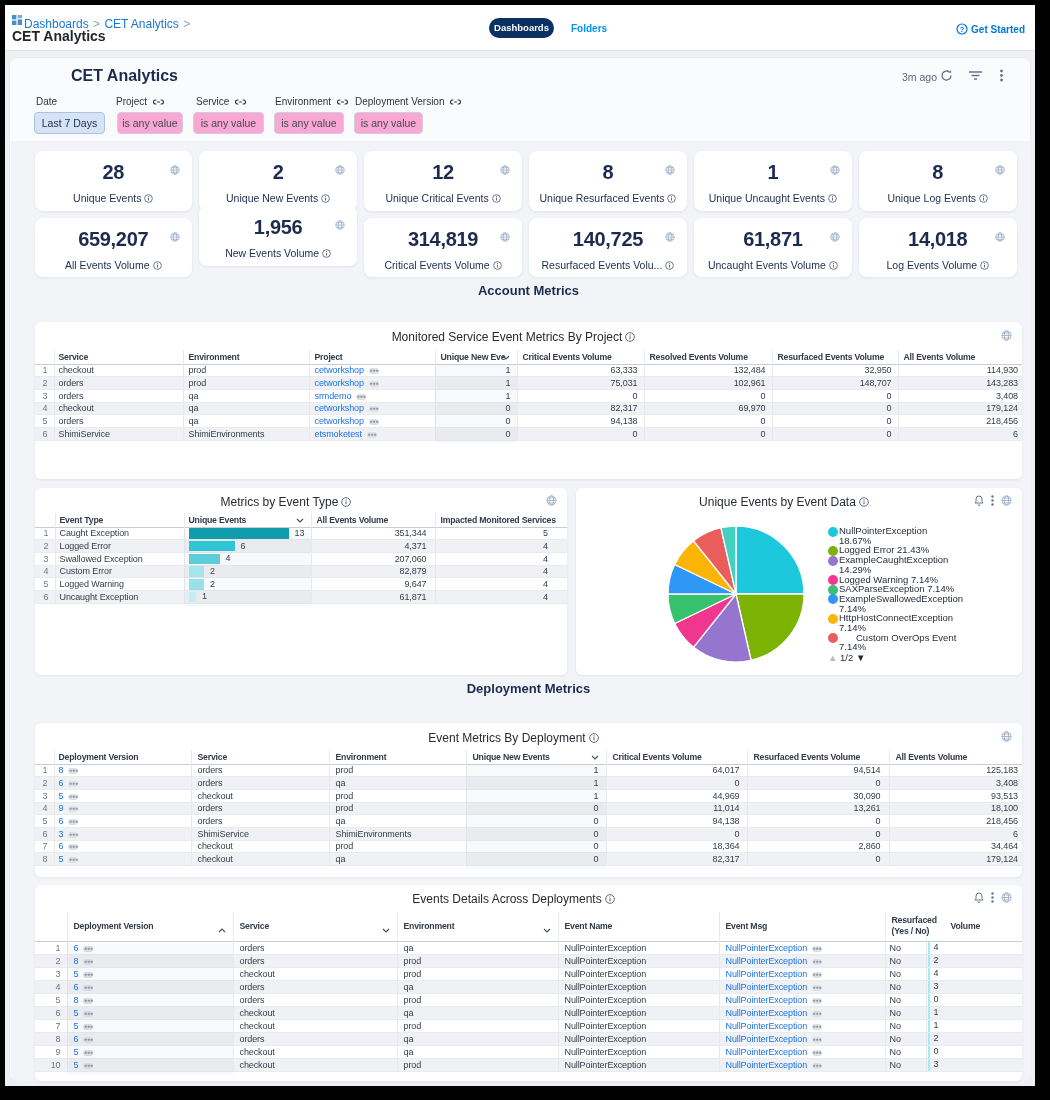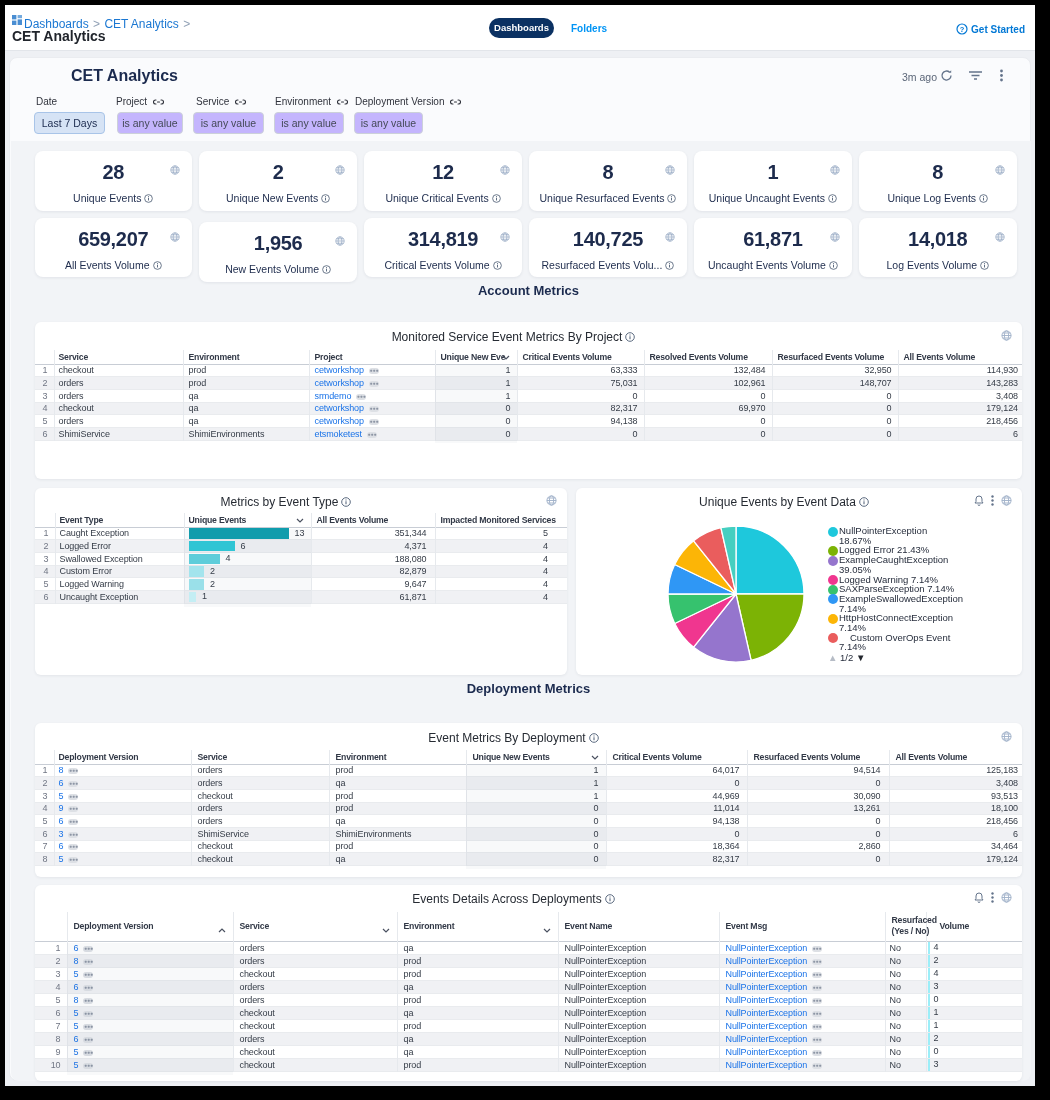--- a/index.html
+++ b/index.html
@@ -8,21 +8,21 @@
 .crumb .sep{color:#90a0b5;margin:0 1px}
 .pagetitle{position:absolute;left:7px;top:23px;font-size:14px;font-weight:700;color:#21252c}
 .tabpill{position:absolute;left:484px;top:13px;width:65px;height:20px;background:#0b3162;border-radius:10px;color:#fff;font-size:9.5px;font-weight:700;text-align:center;line-height:20px}
 .folders{position:absolute;left:566px;top:18px;font-size:10px;font-weight:700;color:#0094f5}
 .getstarted{position:absolute;right:10px;top:18px;font-size:10px;font-weight:700;color:#0278d5}
 .panel{position:absolute;left:4px;top:52px;width:1022px;height:1024px;background:#fafbfd;border-radius:8px;border:1px solid #eaecf0}
 .ptitle{position:absolute;left:61px;top:9px;font-size:16px;font-weight:700;color:#1b2a4e}
 .flabel{position:absolute;top:38px;font-size:10px;font-weight:400;color:#30333c;white-space:nowrap}
 .fchip{position:absolute;top:54px;height:22px;border-radius:4px;font-size:10.5px;text-align:center;line-height:21px;color:#30333c;white-space:nowrap}
 .fdate{background:#d6e3f5;border:1px solid #a8c4e8;color:#1b2a4e;font-weight:400}
-.fany{background:#c4b5fd;border:1px solid #ccd1d9;color:#434956}
+.fany{background:#f9a8d4;border:1px solid #ccd1d9;color:#434956}
 .looker{position:absolute;left:1px;top:83px;width:1020px;height:940px;background:#f2f4f7;border-radius:0 0 8px 8px}
 .mcard{position:absolute;width:157.5px;height:59.5px;background:#fff;border-radius:8px;box-shadow:0 1px 3px rgba(30,40,60,.08)}
 .mnum{position:absolute;left:0;width:100%;top:10px;text-align:center;font-size:20px;font-weight:700;color:#1d2b4c;letter-spacing:-.3px;line-height:23px}
 .mlab{position:absolute;left:0;width:100%;top:41px;text-align:center;font-size:10.5px;font-weight:400;color:#1d2b4c;white-space:nowrap}
 .mglobe{position:absolute;right:12px;top:10px}
 .sechead{position:absolute;left:24px;width:987px;text-align:center;font-size:13px;font-weight:700;color:#1b2a4e}
 .card{position:absolute;background:#fff;border-radius:6px;box-shadow:0 1px 3px rgba(30,40,60,.07)}
 .ctitle{position:absolute;left:0;width:100%;text-align:center;font-size:12px;color:#262b33;white-space:nowrap;padding-right:30px;box-sizing:border-box}
 .cicons{position:absolute;right:10px;top:7px;display:flex;gap:7px;align-items:center}
 table{border-collapse:collapse;table-layout:fixed;width:100%}
@@ -186,21 +186,21 @@
                 <ellipse cx="6" cy="6" rx="2.3" ry="5"></ellipse>
                 <path d="M1 6h10M1.7 3.3h8.6M1.7 8.7h8.6"></path>
               </g>
             </svg></div>
           <div class="mnum">659,207</div>
           <div class="mlab">All Events Volume<svg width="9" height="9" viewBox="0 0 10 10" style="vertical-align:-1px;margin-left:3px">
               <circle cx="5" cy="5" r="4.3" fill="none" stroke="#5c6b80" stroke-width="1"></circle>
               <path d="M5 4.2v3M5 2.4v1.1" stroke="#5c6b80" stroke-width="1.1"></path>
             </svg></div>
         </div>
-<div class="mcard" style="left:188.4px;top:81px">
+<div class="mcard" style="left:188.4px;top:65px">
           <div class="mglobe"><svg width="11" height="11" viewBox="0 0 12 12">
               <g fill="none" stroke="#9fb0c8" stroke-width="1">
                 <circle cx="6" cy="6" r="5"></circle>
                 <ellipse cx="6" cy="6" rx="2.3" ry="5"></ellipse>
                 <path d="M1 6h10M1.7 3.3h8.6M1.7 8.7h8.6"></path>
               </g>
             </svg></div>
           <div class="mnum">1,956</div>
           <div class="mlab">New Events Volume<svg width="9" height="9" viewBox="0 0 10 10" style="vertical-align:-1px;margin-left:3px">
               <circle cx="5" cy="5" r="4.3" fill="none" stroke="#5c6b80" stroke-width="1"></circle>
@@ -428,21 +428,21 @@
                   <td class="rn" style="padding-right:6px">2</td>
                   <td style="padding-left:4px">Logged Error</td>
                   <td style="padding-left:4px"><span style="display:inline-block;vertical-align:middle;width:46px;height:10.5px;background:#2fc9d8"></span><span style="margin-left:6px">6</span></td>
                   <td class="num" style="padding-right:8px">4,371</td>
                   <td class="num" style="padding-right:19px">4</td>
                 </tr>
                 <tr>
                   <td class="rn" style="padding-right:6px">3</td>
                   <td style="padding-left:4px">Swallowed Exception</td>
                   <td style="padding-left:4px"><span style="display:inline-block;vertical-align:middle;width:31px;height:10.5px;background:#5fd1de"></span><span style="margin-left:6px">4</span></td>
-                  <td class="num" style="padding-right:8px">188,080</td>
+                  <td class="num" style="padding-right:8px">207,060</td>
                   <td class="num" style="padding-right:19px">4</td>
                 </tr>
                 <tr>
                   <td class="rn" style="padding-right:6px">4</td>
                   <td style="padding-left:4px">Custom Error</td>
                   <td style="padding-left:4px"><span style="display:inline-block;vertical-align:middle;width:15.5px;height:10.5px;background:#a7eaf2"></span><span style="margin-left:6px">2</span></td>
                   <td class="num" style="padding-right:8px">82,879</td>
                   <td class="num" style="padding-right:19px">4</td>
                 </tr>
                 <tr>
@@ -498,28 +498,28 @@
 <path d="M160,106 L98.7,76.5 A68,68 0 0 1 117.6,52.8 Z" fill="#fcb506"></path>
 <path d="M160,106 L117.6,52.8 A68,68 0 0 1 144.9,39.7 Z" fill="#ea5d5d"></path>
 <path d="M160,106 L144.9,39.7 A68,68 0 0 1 160.0,38.0 Z" fill="#45cfc0"></path>
             </g>
           </svg>
 <div style="position:absolute;left:252px;top:38px;font-size:9.5px;line-height:9.7px;color:#262d3c">
             <div style="padding-left:11px;position:relative"><span style="position:absolute;left:0;top:0.5px;width:10px;height:10px;border-radius:50%;background:#1ec8dc"></span>NullPointerException</div>
             <div style="padding-left:11px">18.67%</div>
             <div style="padding-left:11px;position:relative"><span style="position:absolute;left:0;top:0.5px;width:10px;height:10px;border-radius:50%;background:#7cb305"></span>Logged Error 21.43%</div>
             <div style="padding-left:11px;position:relative"><span style="position:absolute;left:0;top:0.5px;width:10px;height:10px;border-radius:50%;background:#9575cd"></span>ExampleCaughtException</div>
-            <div style="padding-left:11px">39.05%</div>
+            <div style="padding-left:11px">14.29%</div>
             <div style="padding-left:11px;position:relative"><span style="position:absolute;left:0;top:0.5px;width:10px;height:10px;border-radius:50%;background:#f0368f"></span>Logged Warning 7.14%</div>
             <div style="padding-left:11px;position:relative"><span style="position:absolute;left:0;top:0.5px;width:10px;height:10px;border-radius:50%;background:#36c26e"></span>SAXParseException 7.14%</div>
             <div style="padding-left:11px;position:relative"><span style="position:absolute;left:0;top:0.5px;width:10px;height:10px;border-radius:50%;background:#2f97f5"></span>ExampleSwallowedException</div>
             <div style="padding-left:11px">7.14%</div>
             <div style="padding-left:11px;position:relative"><span style="position:absolute;left:0;top:0.5px;width:10px;height:10px;border-radius:50%;background:#fcb506"></span>HttpHostConnectException</div>
             <div style="padding-left:11px">7.14%</div>
-            <div style="padding-left:22px;position:relative"><span style="position:absolute;left:0;top:0.5px;width:10px;height:10px;border-radius:50%;background:#ea5d5d"></span>Custom OverOps Event</div>
+            <div style="padding-left:28px;position:relative"><span style="position:absolute;left:0;top:0.5px;width:10px;height:10px;border-radius:50%;background:#ea5d5d"></span>Custom OverOps Event</div>
             <div style="padding-left:11px">7.14%</div>
             <div style="padding-left:0;margin-top:1px"><span style="color:#b6bcc6">▲</span> 1/2 <span style="color:#23272e">▼</span></div>
           </div>
         </div>
 <div class="sechead" style="top:540px">Deployment Metrics</div>
 <div class="card" style="left:24px;top:582px;width:987px;height:154px">
 <div class="ctitle" style="top:8px">Event Metrics By Deployment<svg width="10" height="10" viewBox="0 0 10 10" style="vertical-align:-1px;margin-left:3px">
               <circle cx="5" cy="5" r="4.3" fill="none" stroke="#5c6b80" stroke-width="1"></circle>
               <path d="M5 4.2v3M5 2.4v1.1" stroke="#5c6b80" stroke-width="1.1"></path>
             </svg></div>
@@ -695,21 +695,21 @@
                       </svg>
                     </span></th>
                   <th style="padding-left:6px">Environment<span class="caret" style="margin-top:11px">
                       <svg width="8" height="5" viewBox="0 0 8 5">
                         <path d="M1 1l3 3 3-3" fill="none" stroke="#4a5160" stroke-width="1.2"></path>
                       </svg>
                     </span></th>
                   <th style="padding-left:6px">Event Name</th>
                   <th style="padding-left:6px">Event Msg</th>
                   <th style="padding-left:6px;overflow:visible;line-height:11px">Resurfaced<br>(Yes / No)</th>
-                  <th style="padding-left:13px">Volume</th>
+                  <th style="padding-left:24px">Volume</th>
                 </tr>
 </tbody>
               <tbody>
                 <tr>
                   <td class="rn" style="padding-right:6px">1</td>
                   <td style="padding-left:6px"><span class="lnk">6</span><span class="pill">●●●</span></td>
                   <td style="padding-left:6px">orders</td>
                   <td style="padding-left:6px">qa</td>
                   <td style="padding-left:6px">NullPointerException</td>
                   <td style="padding-left:6px"><span class="lnk">NullPointerException</span><span class="pill">●●●</span></td>

